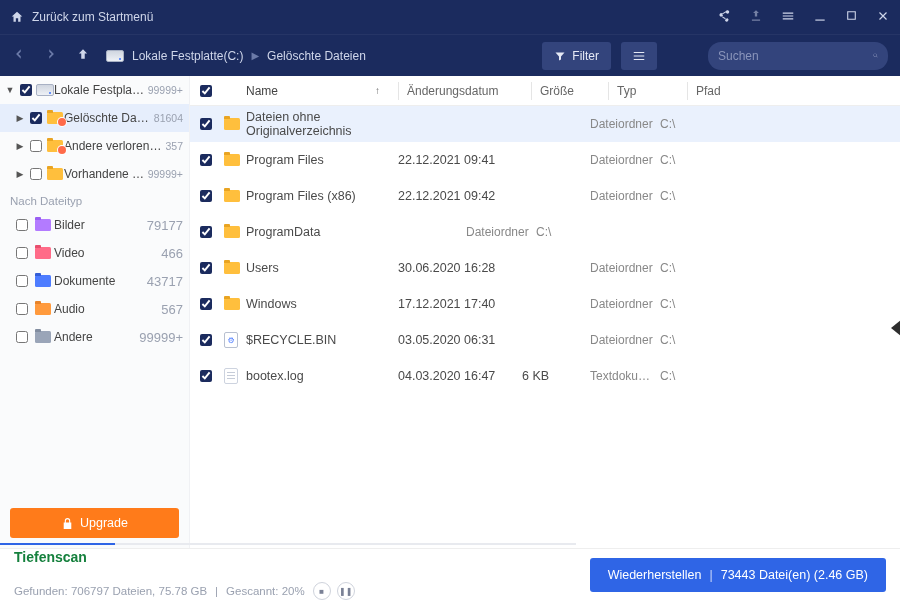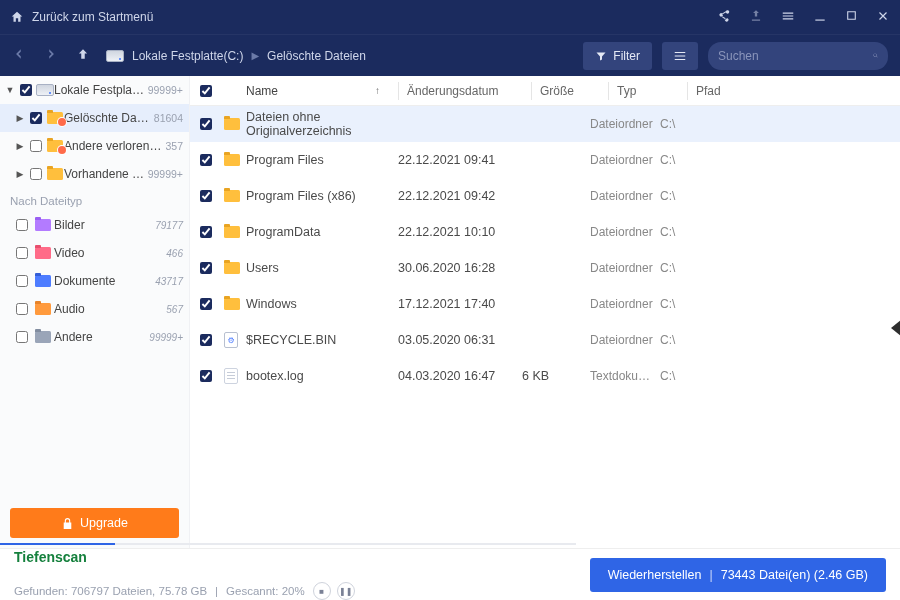--- a/index.html
+++ b/index.html
@@ -18,21 +18,21 @@
   .nav-arrows { display: flex; gap: 18px; align-items: center; }
   .nav-arrows svg { fill: #6b7aa8; cursor: pointer; }
   .nav-arrows .up svg { fill: #cfd6ea; }
   .breadcrumb { display: flex; align-items: center; gap: 8px; color: #cfd6ea; margin-left: 6px; }
   .breadcrumb .sep { color: #6b7aa8; font-size: 10px; }
   .breadcrumb .crumb { cursor: pointer; }
   .filter-btn { margin-left: auto; background: #33447c; color: #e5e9f5; height: 28px; padding: 0 12px; border-radius: 3px; display: flex; align-items: center; gap: 6px; cursor: pointer; }
   .filter-btn svg { fill: #e5e9f5; }
   .view-btn { background: #33447c; color: #e5e9f5; height: 28px; width: 36px; border-radius: 3px; display: flex; align-items: center; justify-content: center; cursor: pointer; }
   .view-btn svg { fill: #e5e9f5; }
-  .search { background: #33447c; height: 28px; width: 180px; border-radius: 13px; display: flex; align-items: center; padding: 0 10px; }
+  .search { background: #33447c; height: 28px; width: 180px; border-radius: 13px; display: flex; align-items: center; padding: 0 10px; margin-left: 41px; }
   .search input { background: transparent; border: none; outline: none; color: #cfd6ea; flex: 1; font-size: 12px; }
   .search input::placeholder { color: #8a95bb; }
   .search svg { fill: #8a95bb; }
 
   
   .content { display: flex; height: calc(600px - 34px - 42px - 52px); }
 
   
   .sidebar { width: 190px; background: #fafbfc; border-right: 1px solid #f0f1f4; display: flex; flex-direction: column; font-size: 12px; overflow: hidden; }
   .side-section-label { color: #9aa1b0; padding: 7px 10px 4px; font-size: 11.5px; }
@@ -41,21 +41,21 @@
   .tree-row .expander { width: 12px; text-align: center; color: #555; font-size: 9px; }
   .tree-row input[type=checkbox] { margin: 0 4px; accent-color: #1b2b5e; width: 12px; height: 12px; }
   .tree-row .icon { width: 18px; display: flex; align-items: center; justify-content: center; }
   .tree-row .label { flex: 1; overflow: hidden; text-overflow: ellipsis; white-space: nowrap; padding-right: 2px; color: #444; }
   .tree-row .count { color: #9aa1b0; font-size: 10.5px; padding-right: 6px; }
   .tree-row.child { padding-left: 14px; }
   .cat-row { display: flex; align-items: center; height: 28px; padding: 0 6px 0 16px; cursor: pointer; }
   .cat-row input[type=checkbox] { margin: 0 6px 0 0; accent-color: #1b2b5e; width: 12px; height: 12px; }
   .cat-row .icon { width: 18px; display: flex; align-items: center; justify-content: center; }
   .cat-row .label { flex: 1; color: #444; padding-left: 2px; }
-  .cat-row .count { color: #9aa1b0; font-size: 10px; font-style: italic; }
+  .cat-row .count { color: #9aa1b0; font-size: 13px; }
   .upgrade { margin: auto 10px 10px; background: #ff7b1a; color: #fff; height: 30px; border-radius: 3px; display: flex; align-items: center; justify-content: center; gap: 6px; cursor: pointer; font-size: 12.5px; }
   .upgrade svg { fill: #fff; }
 
   
   .file-area { flex: 1; display: flex; flex-direction: column; background: #fff; }
   .thead { display: flex; align-items: center; height: 30px; border-bottom: 1px solid #eee; padding-left: 10px; font-size: 12px; color: #666; }
   .thead .col, .trow .col { display: flex; align-items: center; height: 100%; padding-right: 6px; }
   .col-chk { width: 24px; }
   .col-icon { width: 22px; }
   .col-name { width: 152px; }
@@ -331,21 +331,20 @@
           <div class="col col-path">C:\</div>
         </div>
         <div class="trow">
           <div class="col col-chk">
             <input type="checkbox" checked="" style="">
           </div>
           <div class="col col-icon">
             <span class="folder-yellow"></span>
           </div>
           <div class="col col-name">ProgramData</div>
-          <div class="col col-date">22.12.2021 10:10</div>
           <div class="col col-size"></div>
           <div class="col col-type">Dateiordner</div>
           <div class="col col-path">C:\</div>
         </div>
         <div class="trow">
           <div class="col col-chk">
             <input type="checkbox" checked="" style="">
           </div>
           <div class="col col-icon">
             <span class="folder-yellow"></span>

